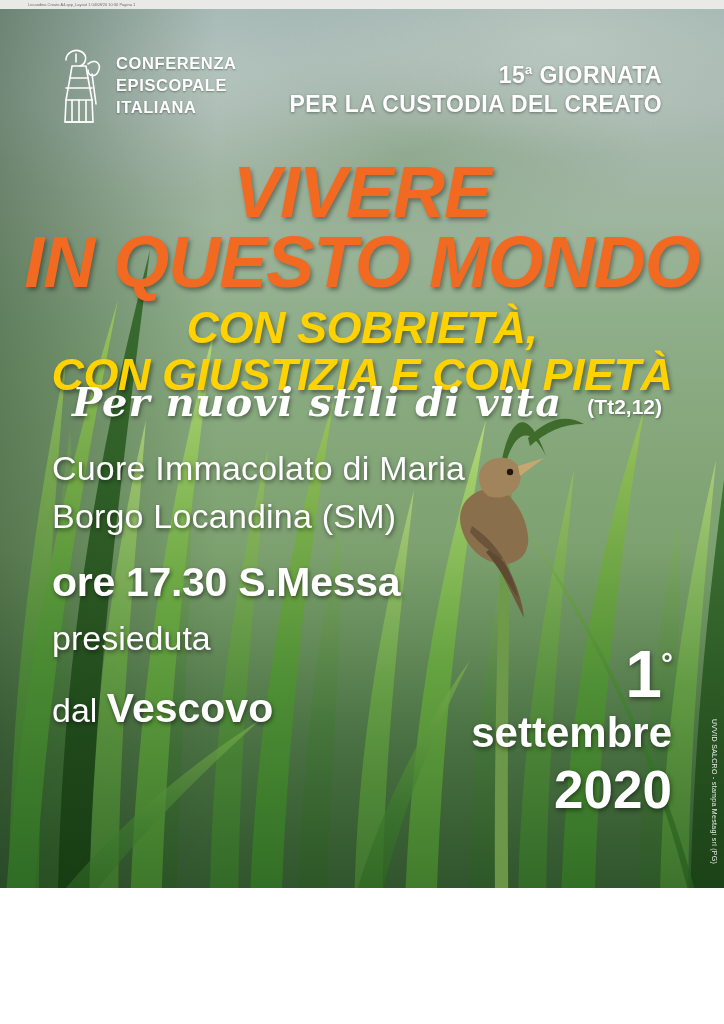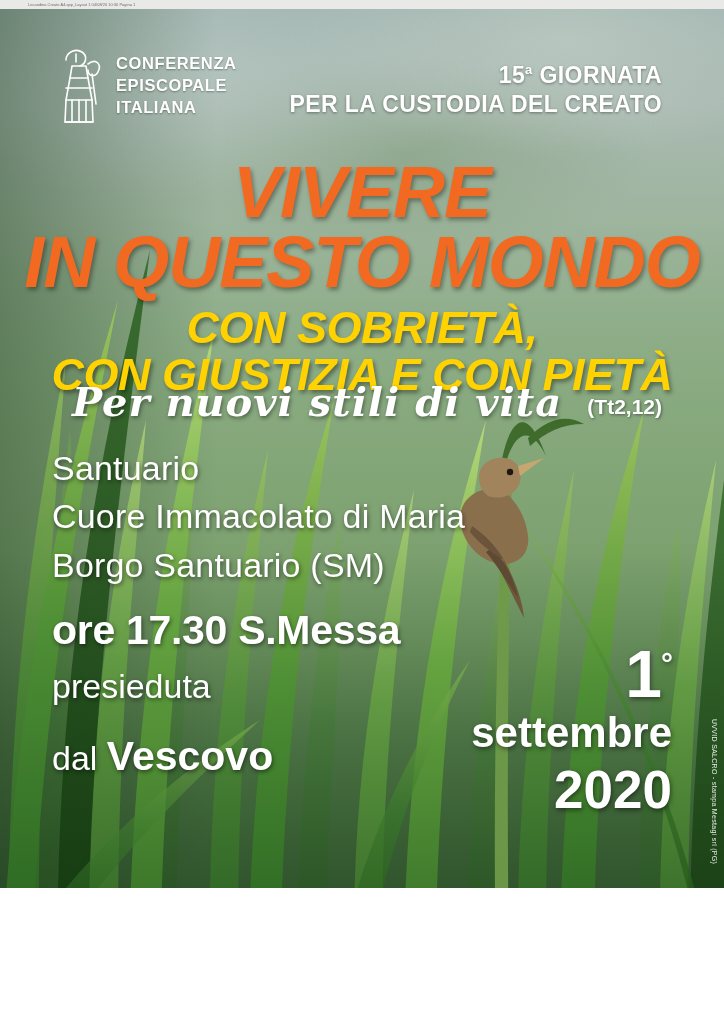--- a/index.html
+++ b/index.html
@@ -368,23 +368,22 @@
     <div class="t-yellow t3">CON SOBRIETÀ,</div>
     <div class="t-yellow t4">CON GIUSTIZIA E CON PIETÀ</div>
   </div>
 
   <div class="subtitle-row">
     <div class="subtitle">Per nuovi stili di vita</div>
     <div class="cite">(Tt2,12)</div>
   </div>
 
   <div class="venue">
-    <div class="v-line">Santuario</div>
     <div class="v-line">Cuore Immacolato di Maria</div>
-    <div class="v-line">Borgo Santuario (SM)</div>
+    <div class="v-line">Borgo Locandina (SM)</div>
     <div class="v-mass">ore 17.30 S.Messa</div>
     <div class="v-pres">presieduta</div>
     <div class="v-bishop"><span>dal </span><b>Vescovo</b></div>
   </div>
 
   <div class="date-block">
     <div class="d-day"><span>1</span><sup>°</sup></div>
     <div class="d-month">settembre</div>
     <div class="d-year">2020</div>
   </div>

